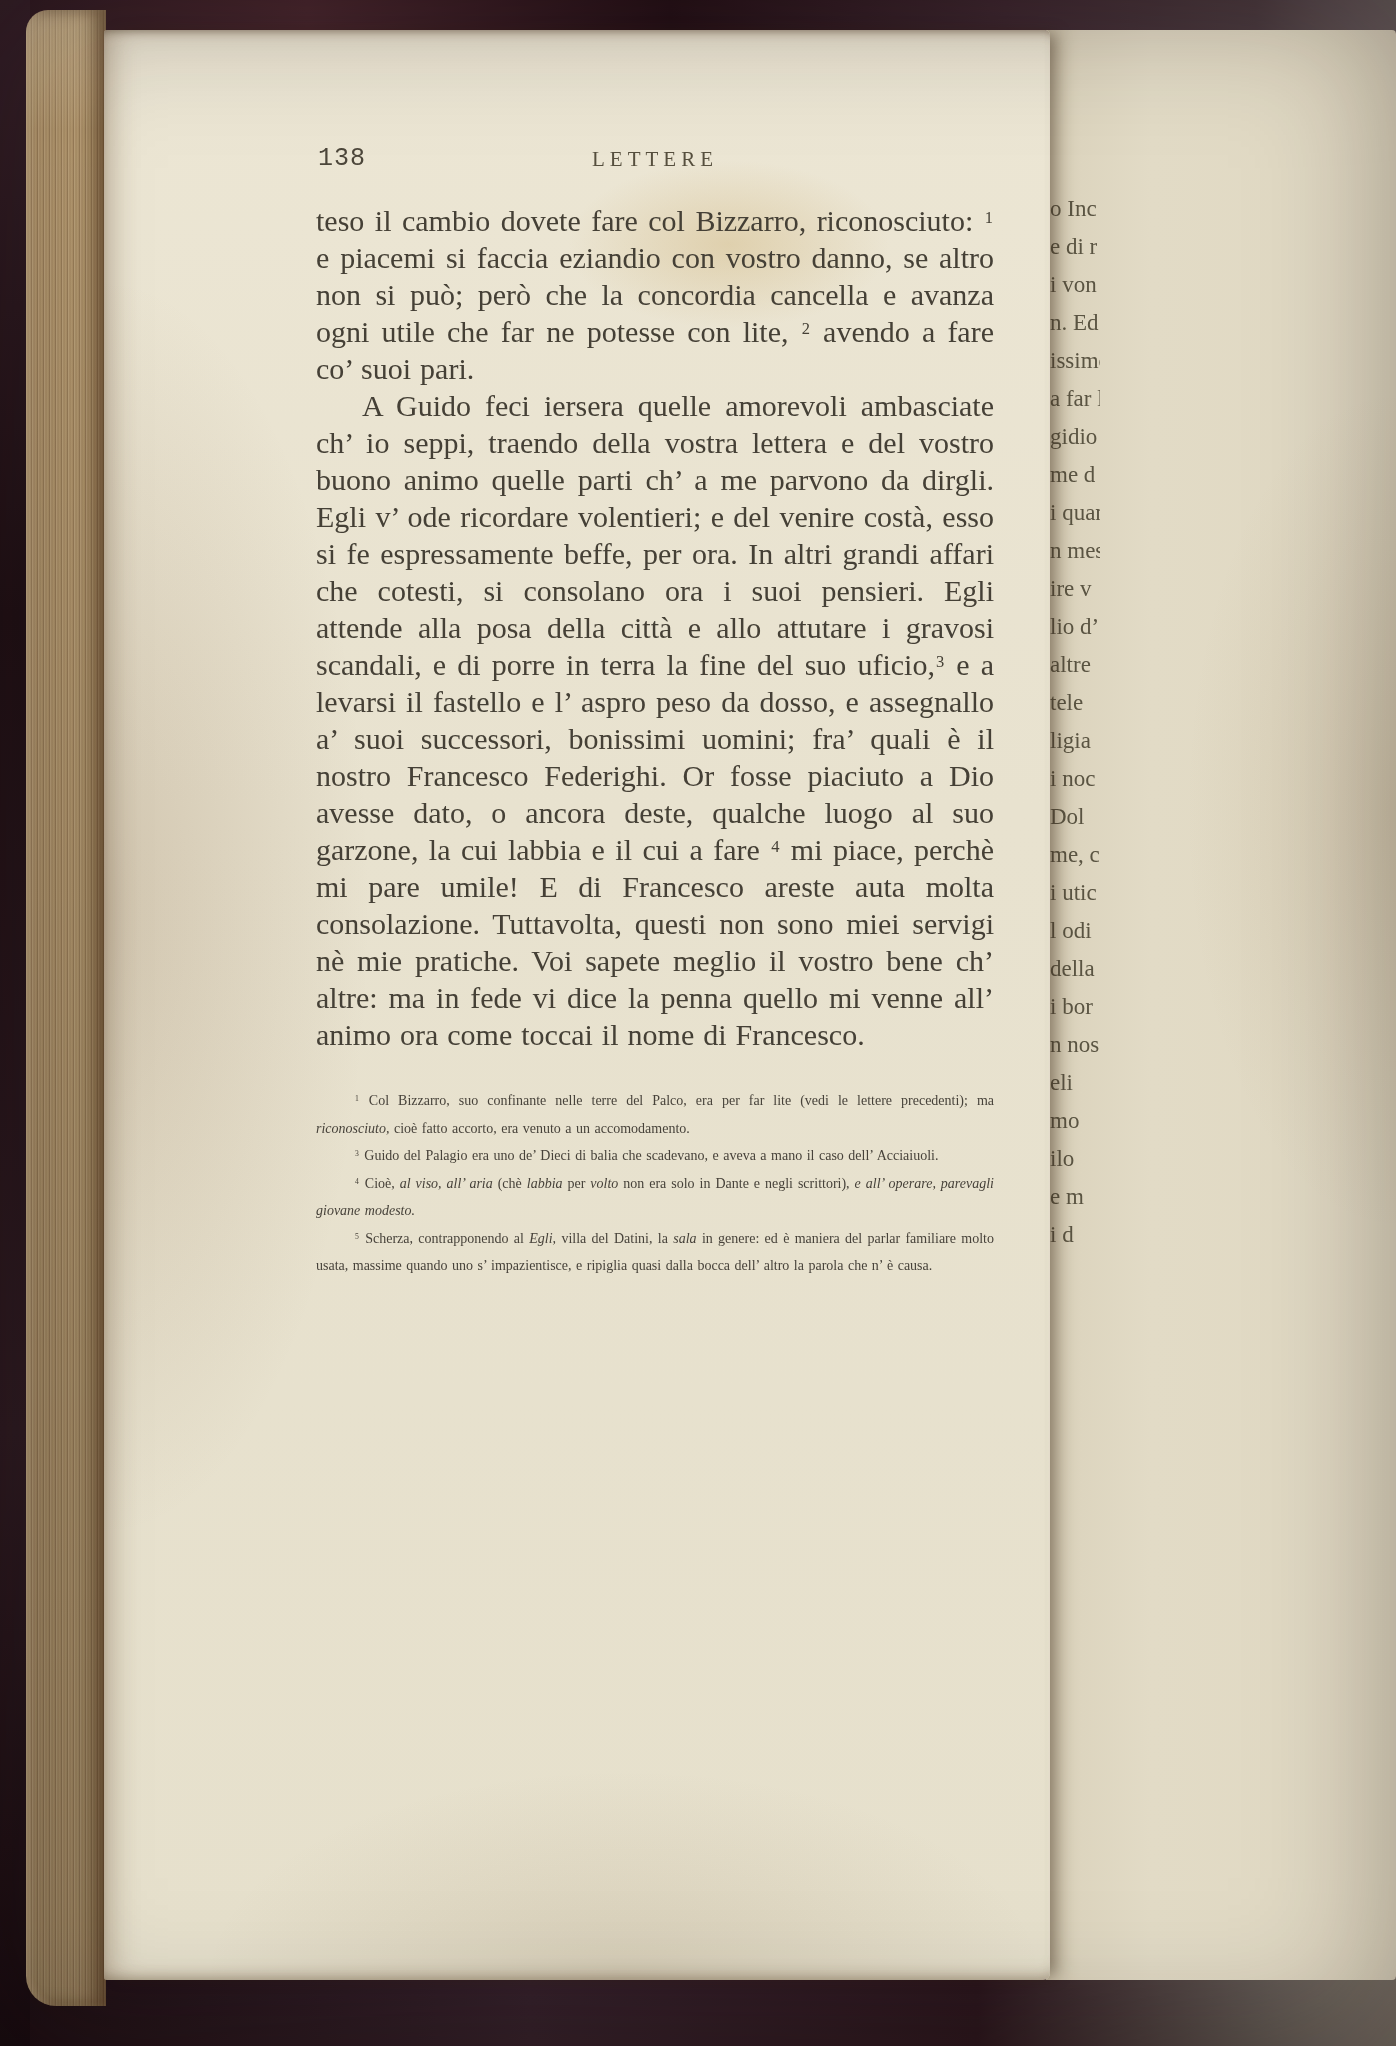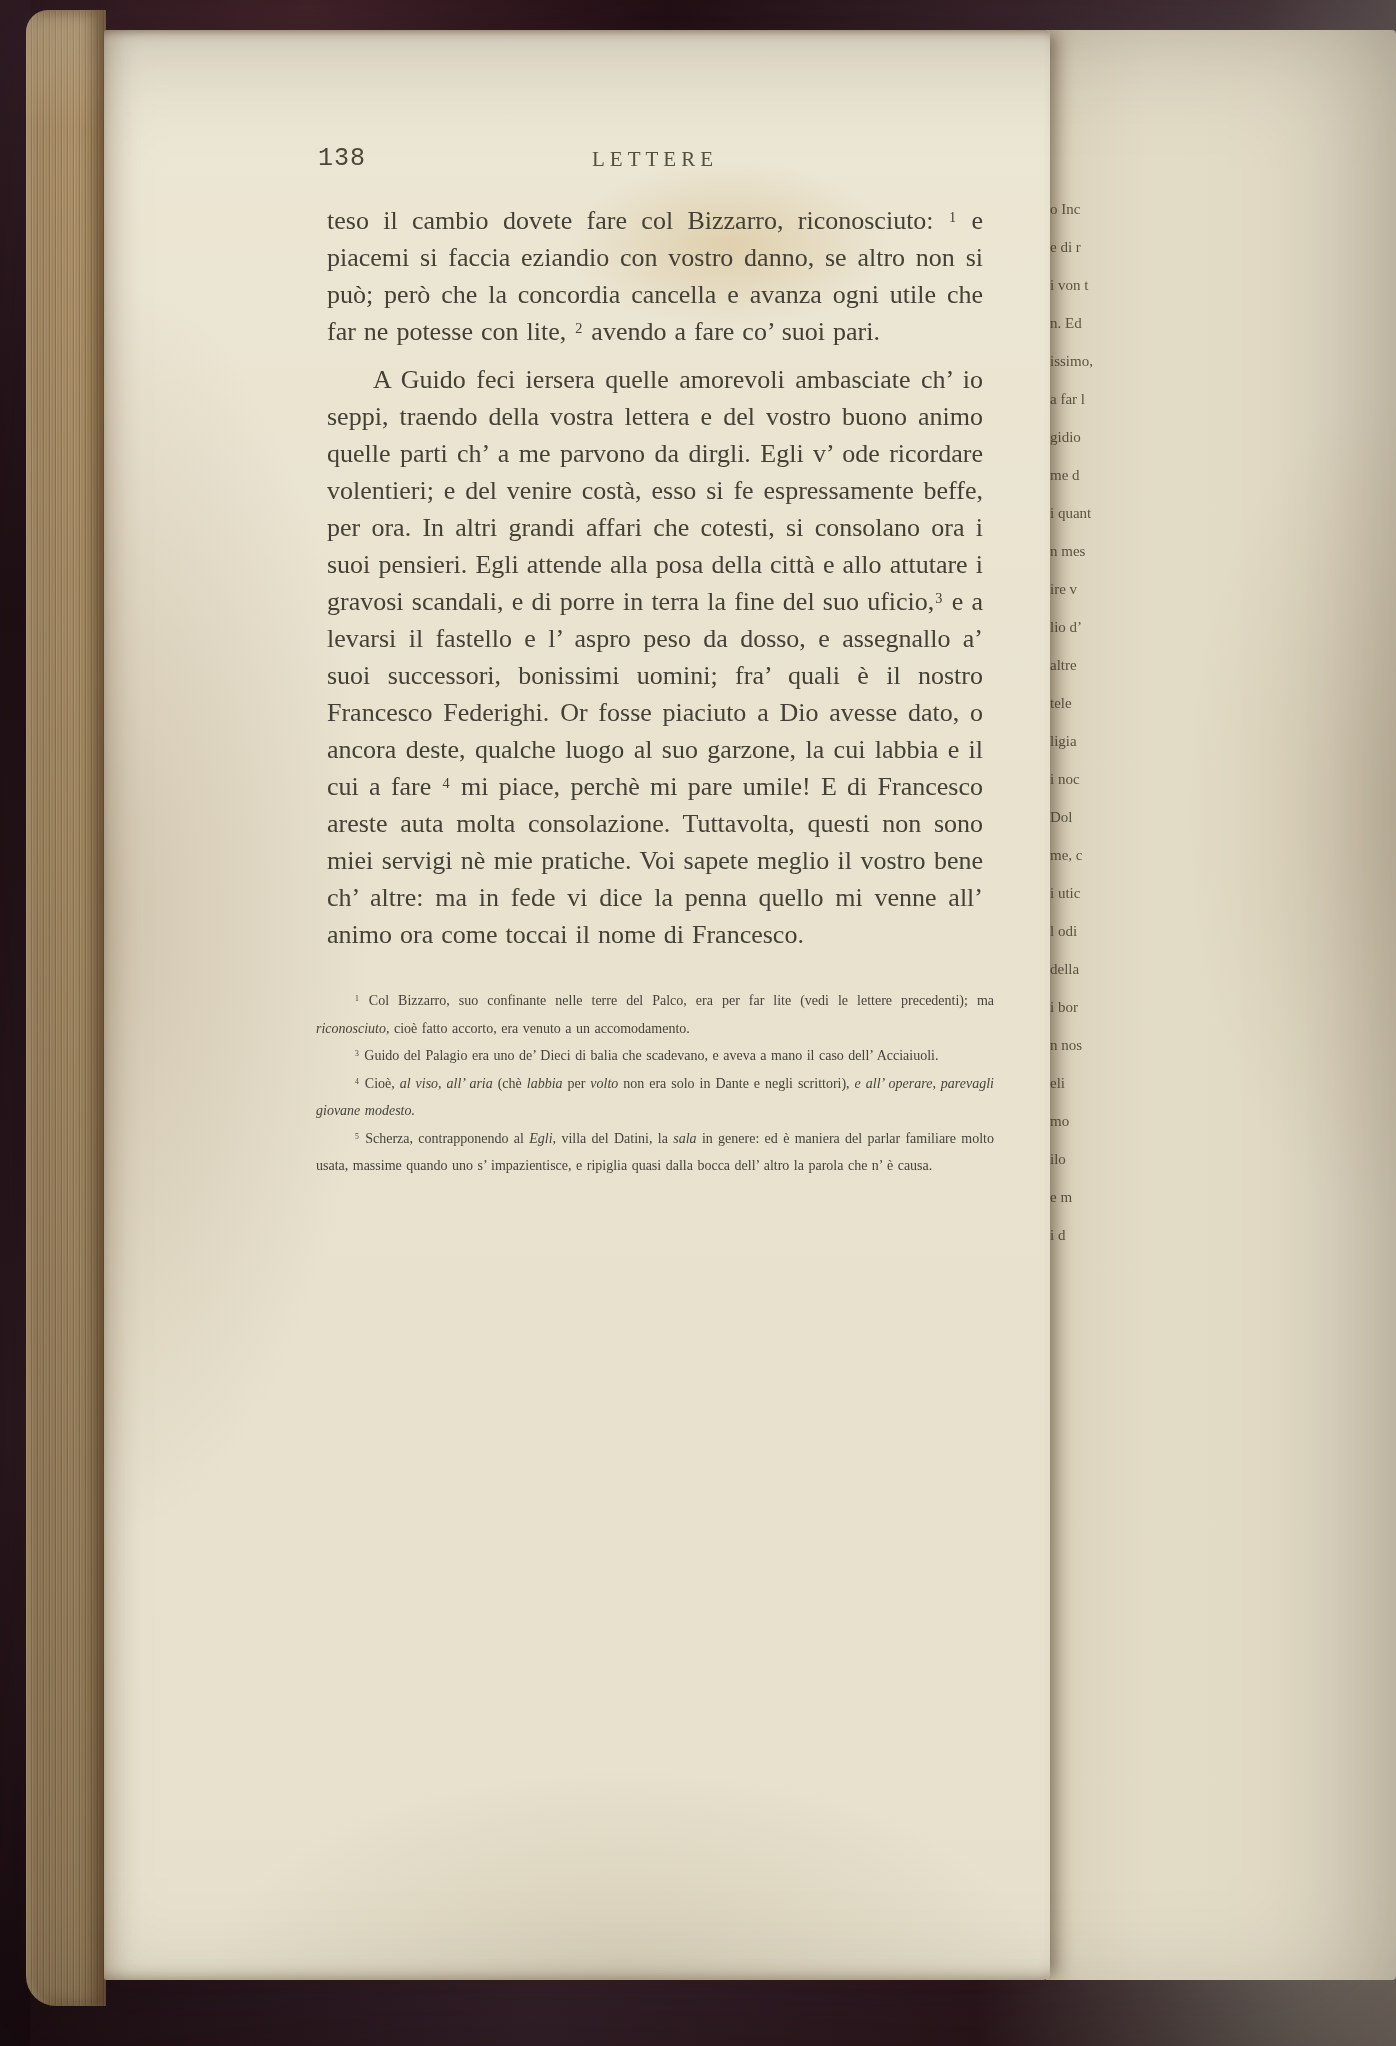--- a/index.html
+++ b/index.html
@@ -43,21 +43,21 @@
     background:
       radial-gradient(ellipse 300px 600px at 100% 40%, rgba(130,100,60,0.14), rgba(0,0,0,0) 70%),
       linear-gradient(90deg, #cfc6ad, #ddd5bf 10%, #e2dbc6 30%, #e0d8c2);
     border-radius: 0 4px 4px 0;
     padding: 160px 0 0 4px;
   }
   .fragments {
     width: 50px;
     overflow: hidden;
     color: #5a5442;
-    font-size: 15px;
+    font-size: 23px;
     line-height: 38px;
     white-space: nowrap;
     filter: blur(0.4px);
   }
   .frag { width: 50px; overflow: hidden; }
   .page {
     position: absolute; left: 104px; top: 30px; width: 946px; height: 1950px;
     background:
       radial-gradient(ellipse 230px 120px at 66% 11%, rgba(196,160,88,0.30), rgba(0,0,0,0) 70%),
       radial-gradient(ellipse 380px 900px at 0% 45%, rgba(120,85,50,0.20), rgba(0,0,0,0) 70%),
@@ -90,22 +90,22 @@
     font-size: 21px;
     letter-spacing: 5px;
     padding-top: 5px;
     color: #564f3e;
   }
   .body-text {
     margin-top: 26px;
     color: #45403​6;
   }
   .para {
-    margin: 11px;
-    font-size: 26px;
+    margin: 0;
+    font-size: 30px;
     line-height: 37px;
     text-align: justify;
     color: #454036;
     word-spacing: 1.5px;
   }
   .para.indent { text-indent: 46px; }
   sup.ref {
     font-size: 0.55em;
     vertical-align: 0.5em;
     line-height: 0;

